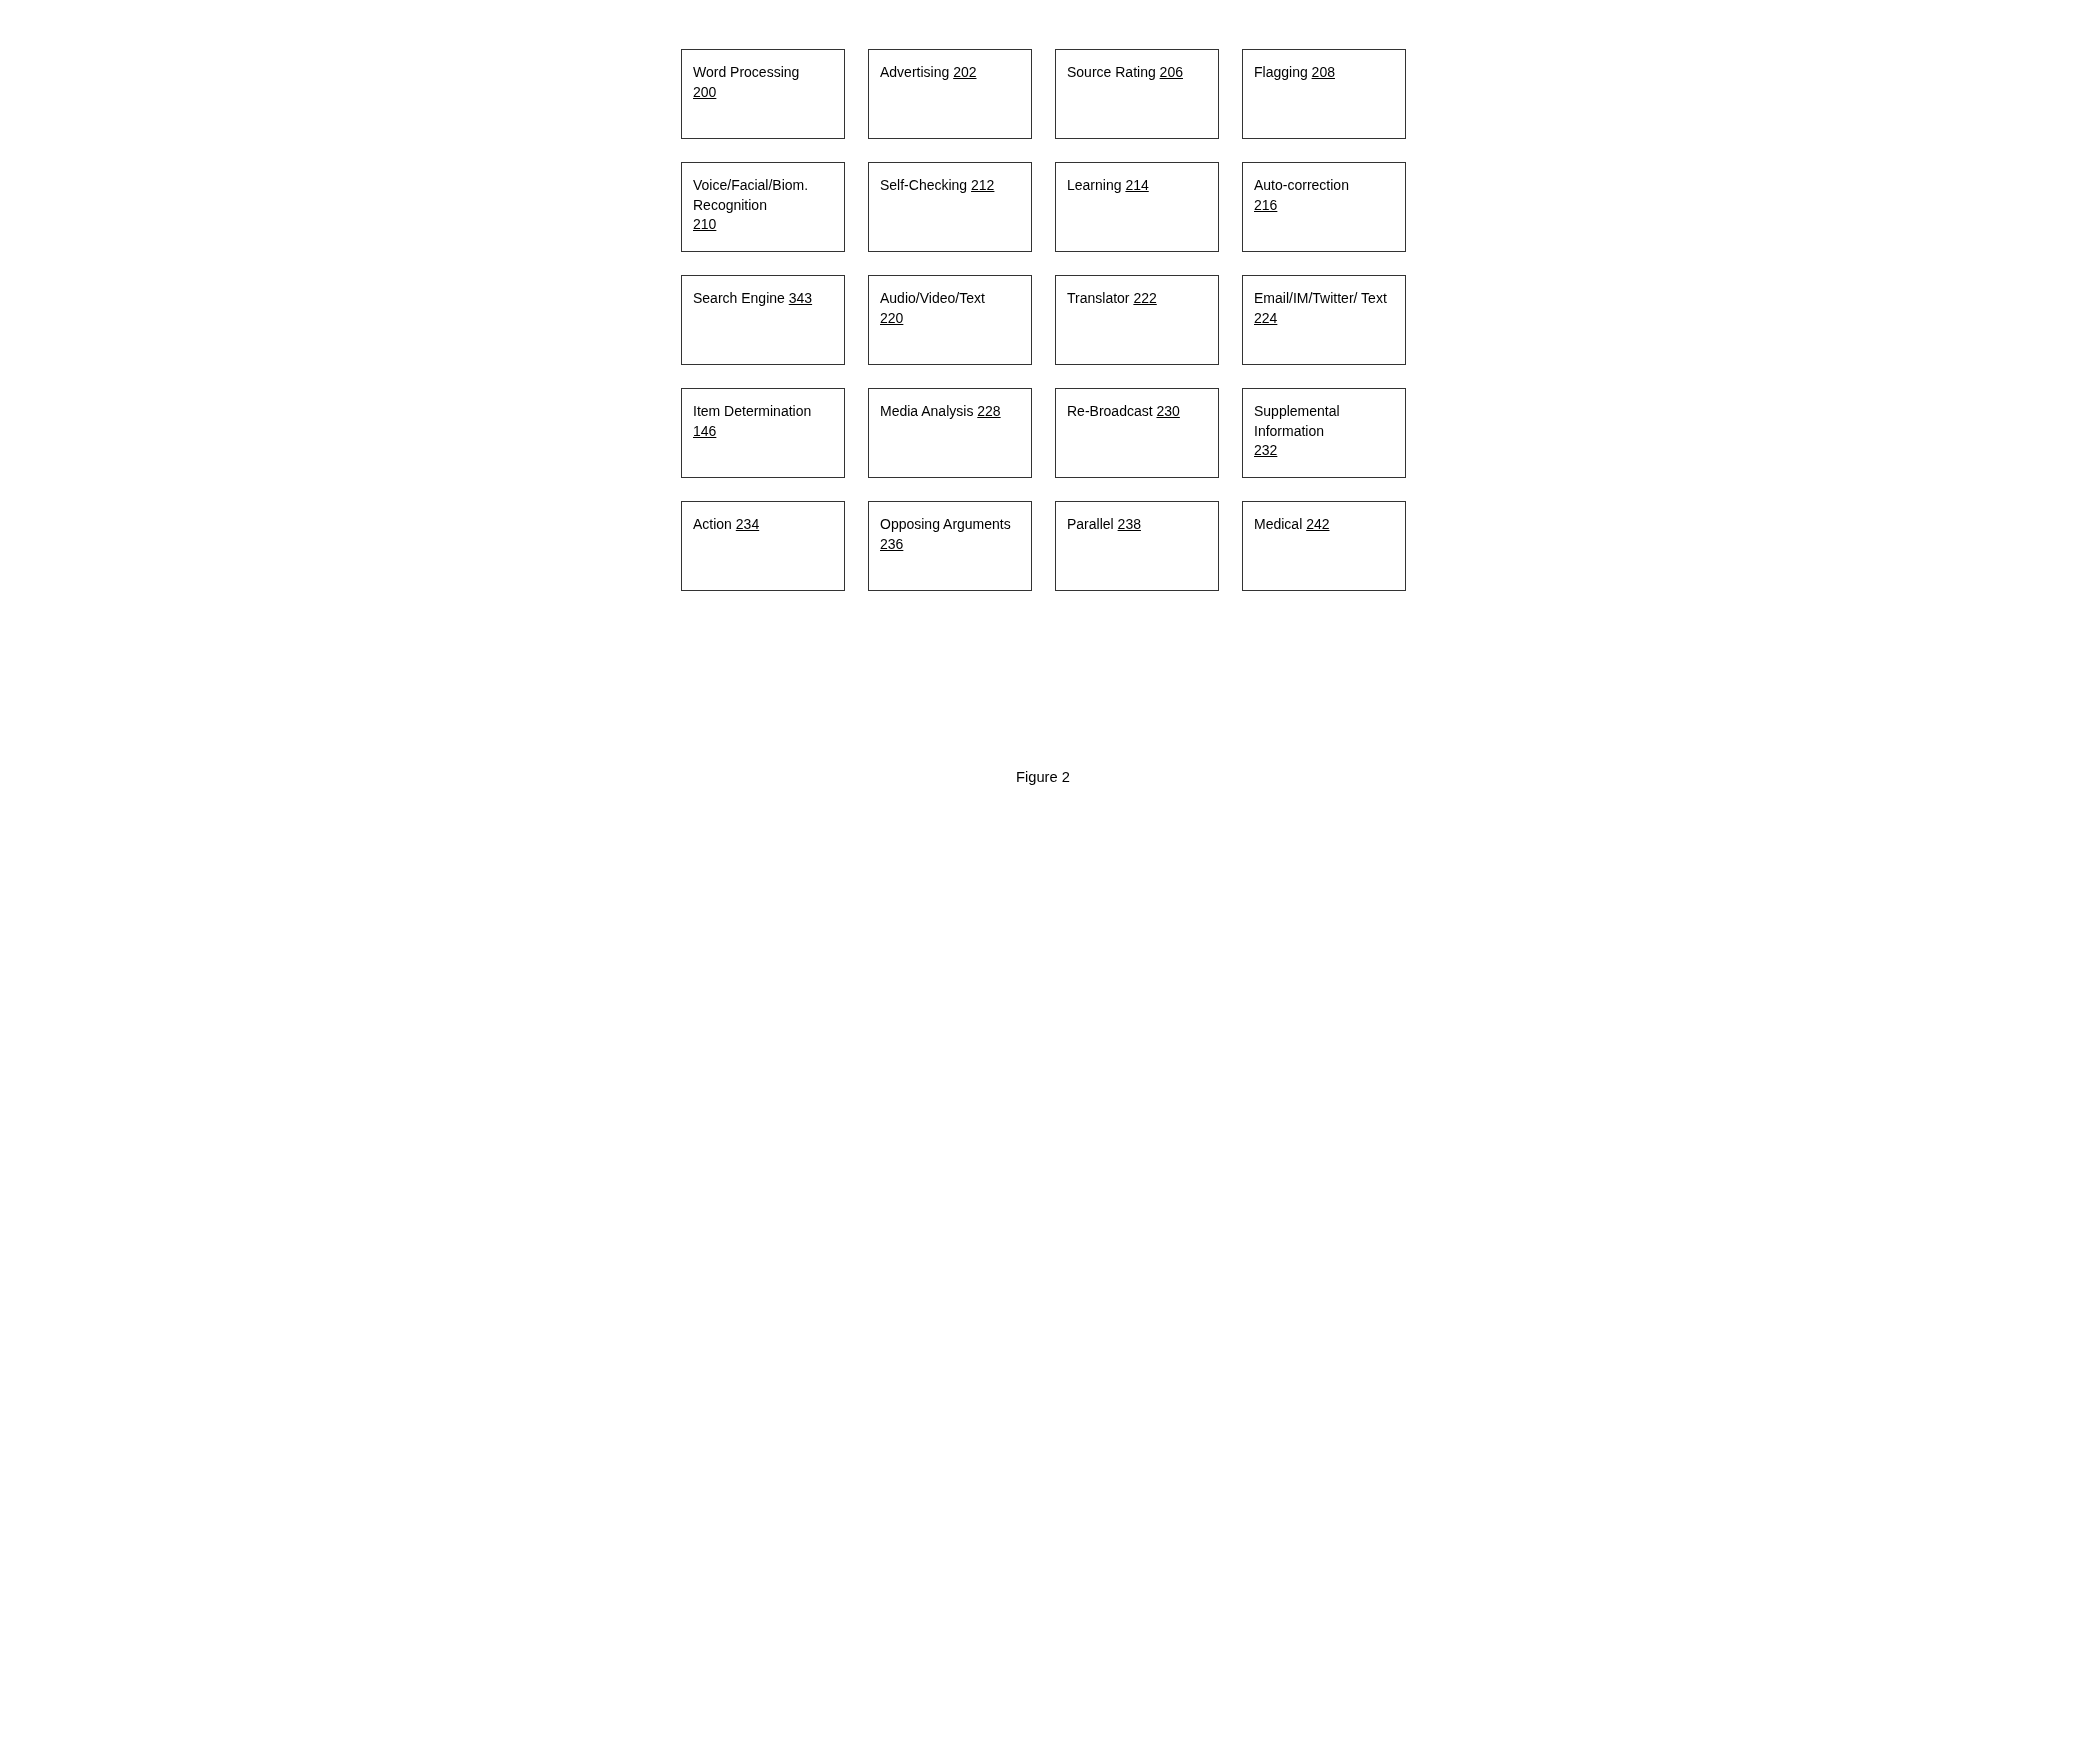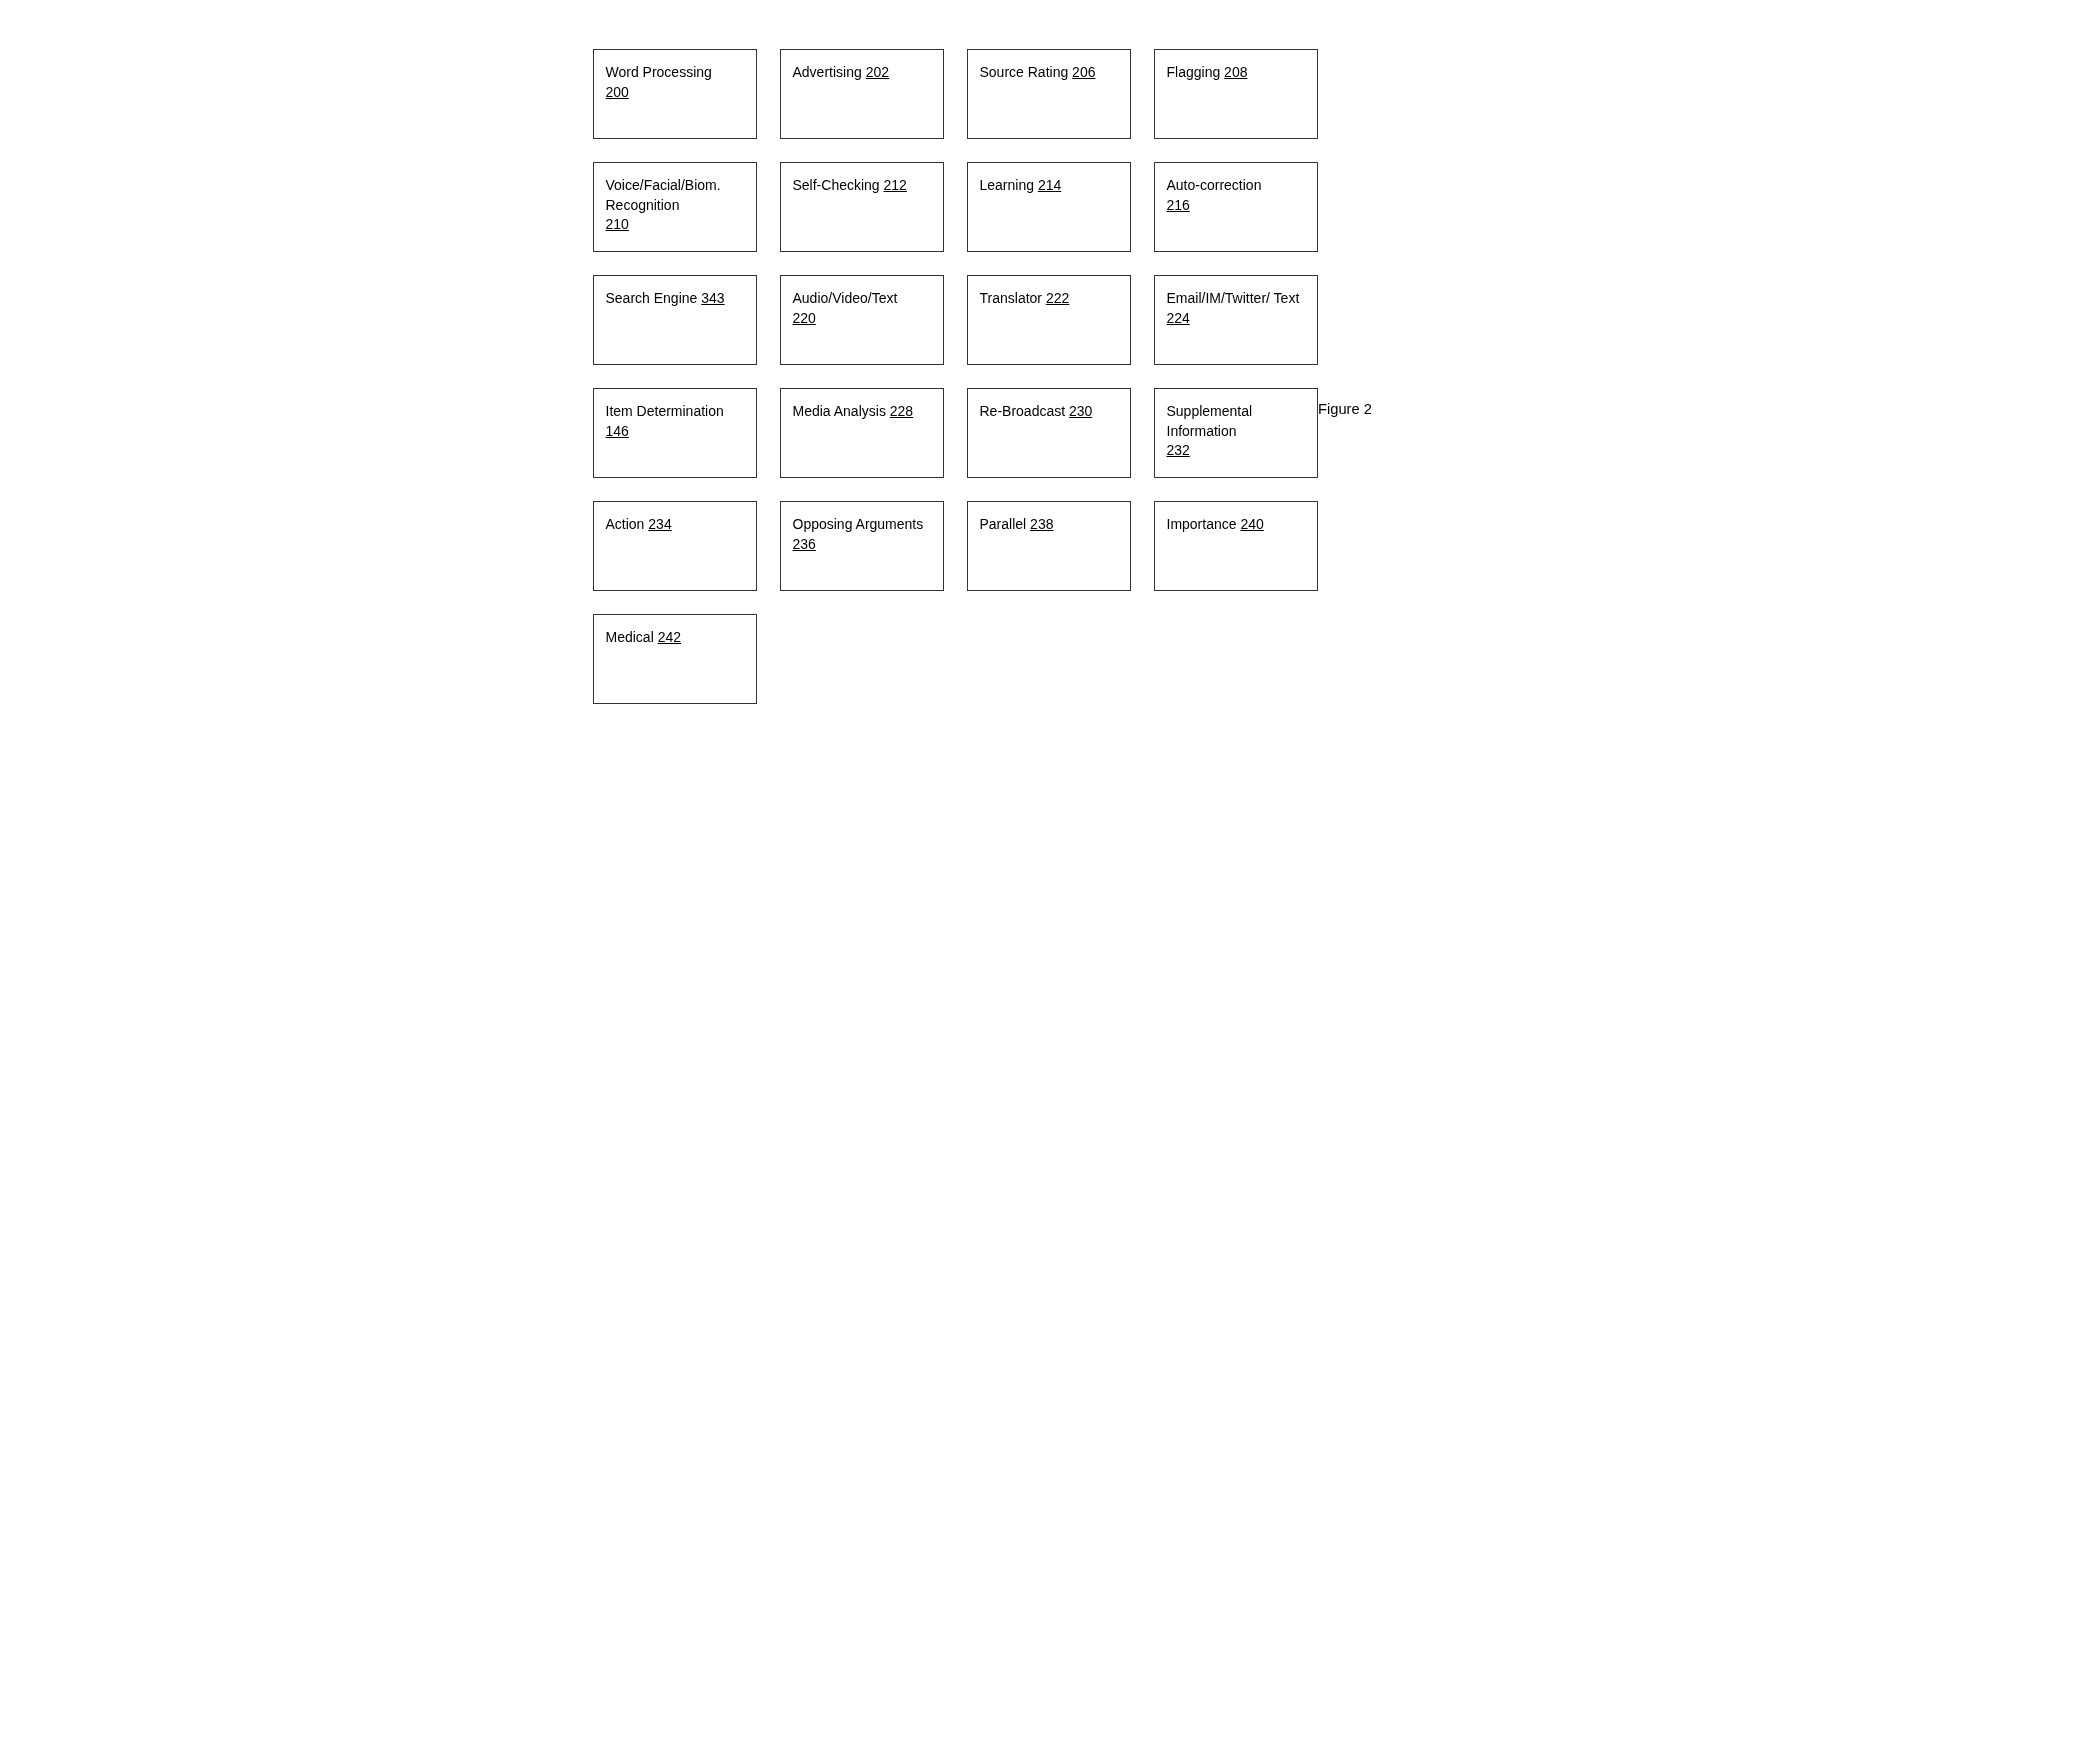--- a/index.html
+++ b/index.html
@@ -15,21 +15,21 @@
       justify-content: center;
       align-items: flex-start;
       min-height: 100vh;
       padding: 49px 33px;
     }
 
     .page-container {
       width: 100%;
       max-width: 900px;
       display: flex;
-      flex-direction: row;
+      flex-direction: column;
       align-items: center;
     }
 
     .grid {
       display: grid;
       grid-template-columns: repeat(4, 164px);
       gap: 23px 23px;
       margin-bottom: 65px;
     }
 
@@ -121,23 +121,20 @@
       <div class="box">
         <span class="box-label">Action <span class="underlined">234</span></span>
       </div>
       <div class="box">
         <span class="box-label">Opposing Arguments <br><span class="underlined">236</span></span>
       </div>
       <div class="box">
         <span class="box-label">Parallel <span class="underlined">238</span></span>
       </div>
       <div class="box">
-        <span class="box-label">Importance <span class="underlined">240</span></span>
-      </div>
-      <div class="box">
         <span class="box-label">Medical <span class="underlined">242</span></span>
       </div>
       <div class="box empty"></div>
       <div class="box empty"></div>
     </div>
   <div class="figure-caption">Figure 2</div>
 </div>
 
 
 </body></html>

